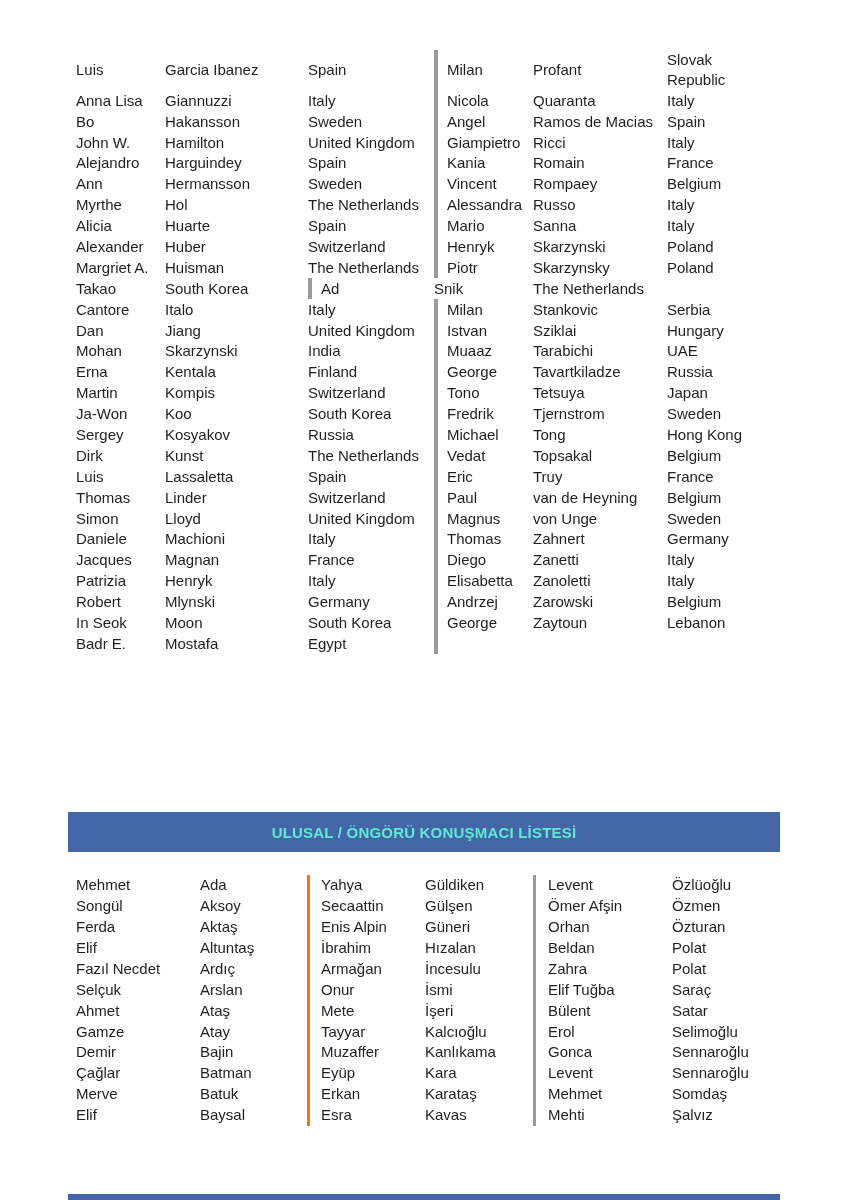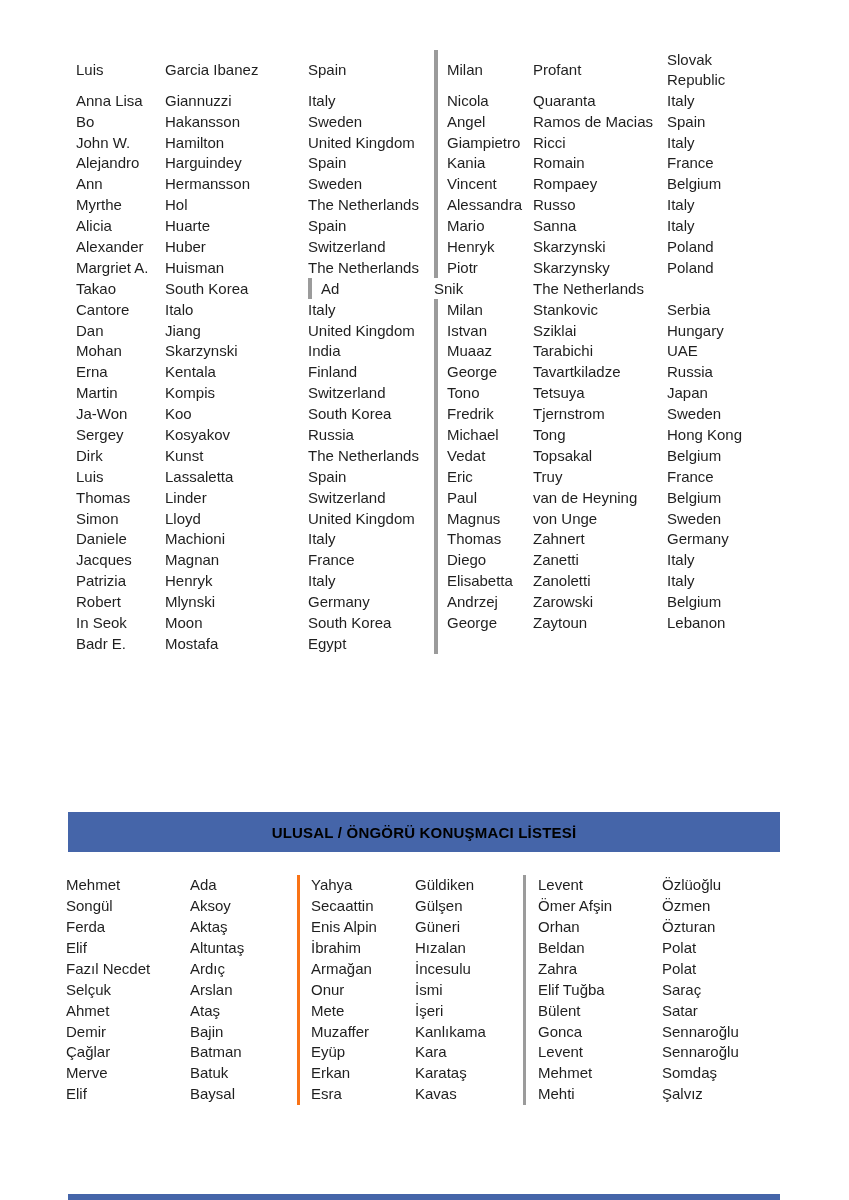--- a/index.html
+++ b/index.html
@@ -20,27 +20,27 @@
     min-height:20.9px; line-height:20.2px;
     box-sizing:border-box; padding-right:4px;
     white-space:normal;
   }
   .top-table .c4 { border-left:4px solid #9b9b9b; padding-left:9px; }
   .top-table .c6 { padding-right:22px; }
 
   
   .banner {
     position:absolute; left:68px; top:812px; width:712px; height:40px;
-    background:#4565a9; color:#000000; font-weight:bold; font-size:15px;
+    background:#4565a9; color:#5eead4; font-weight:bold; font-size:15px;
     display:flex; align-items:center; justify-content:center;
     letter-spacing:0.2px;
   }
 
   
-  .bottom-table { position:absolute; left:66px; top:875px; }
+  .bottom-table { position:absolute; left:76px; top:875px; }
   .bottom-table .row {
     display:grid;
     grid-template-columns:124px 107px 118px 108px 139px 114px;
   }
   .bottom-table .c3 { border-left:3px solid #f97316; padding-left:11px; }
   .bottom-table .c5 { border-left:3px solid #9b9b9b; padding-left:12px; }
 
   
   .strip {
     position:absolute; left:68px; top:1194px; width:712px; height:6px;
@@ -368,20 +368,28 @@
 
       <div class="row">
         <div class="cell c1">Ahmet</div>
         <div class="cell c2">Ataş</div>
         <div class="cell c3">Mete</div>
         <div class="cell c4">İşeri</div>
         <div class="cell c5">Bülent</div>
         <div class="cell c6">Satar</div>
       </div>
 
+      <div class="row">
+        <div class="cell c1">Gamze</div>
+        <div class="cell c2">Atay</div>
+        <div class="cell c3">Tayyar</div>
+        <div class="cell c4">Kalcıoğlu</div>
+        <div class="cell c5">Erol</div>
+        <div class="cell c6">Selimoğlu</div>
+      </div>
 
       <div class="row">
         <div class="cell c1">Demir</div>
         <div class="cell c2">Bajin</div>
         <div class="cell c3">Muzaffer</div>
         <div class="cell c4">Kanlıkama</div>
         <div class="cell c5">Gonca</div>
         <div class="cell c6">Sennaroğlu</div>
       </div>
 

